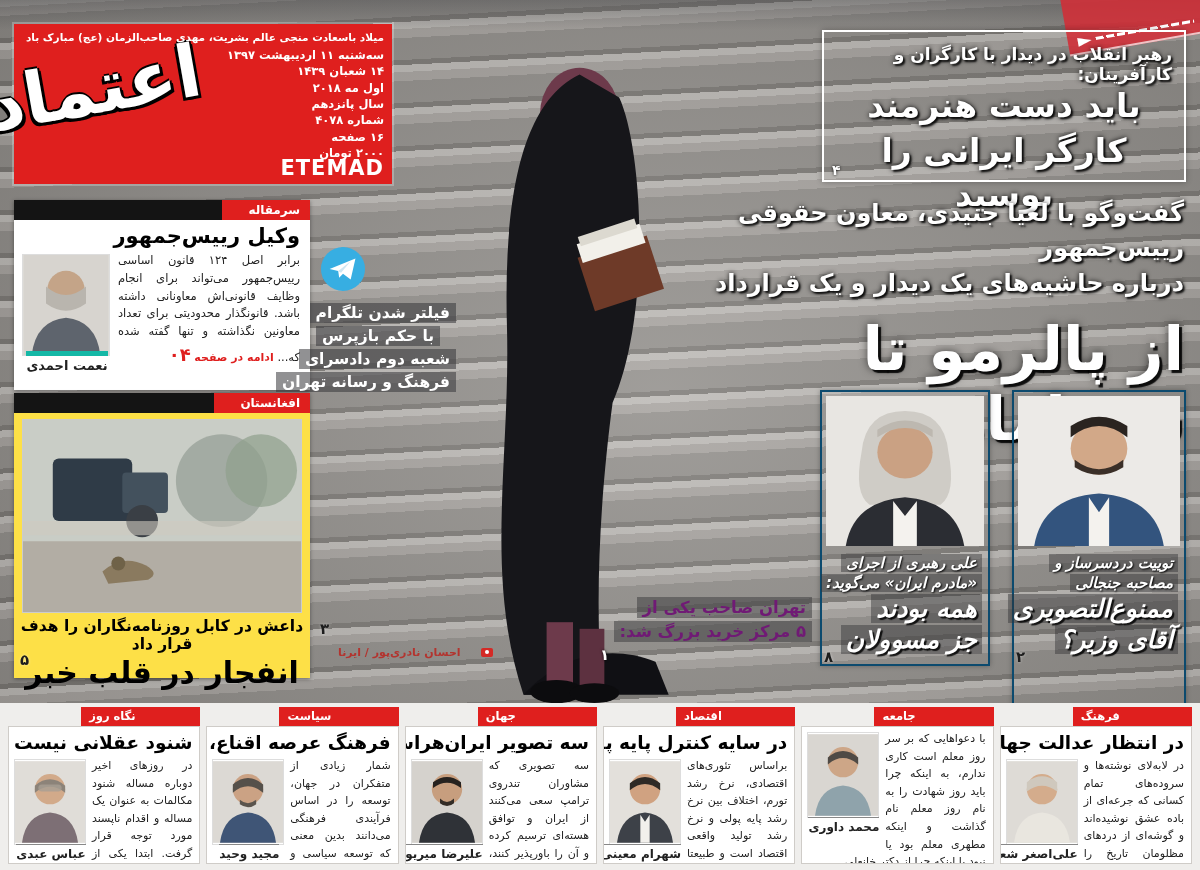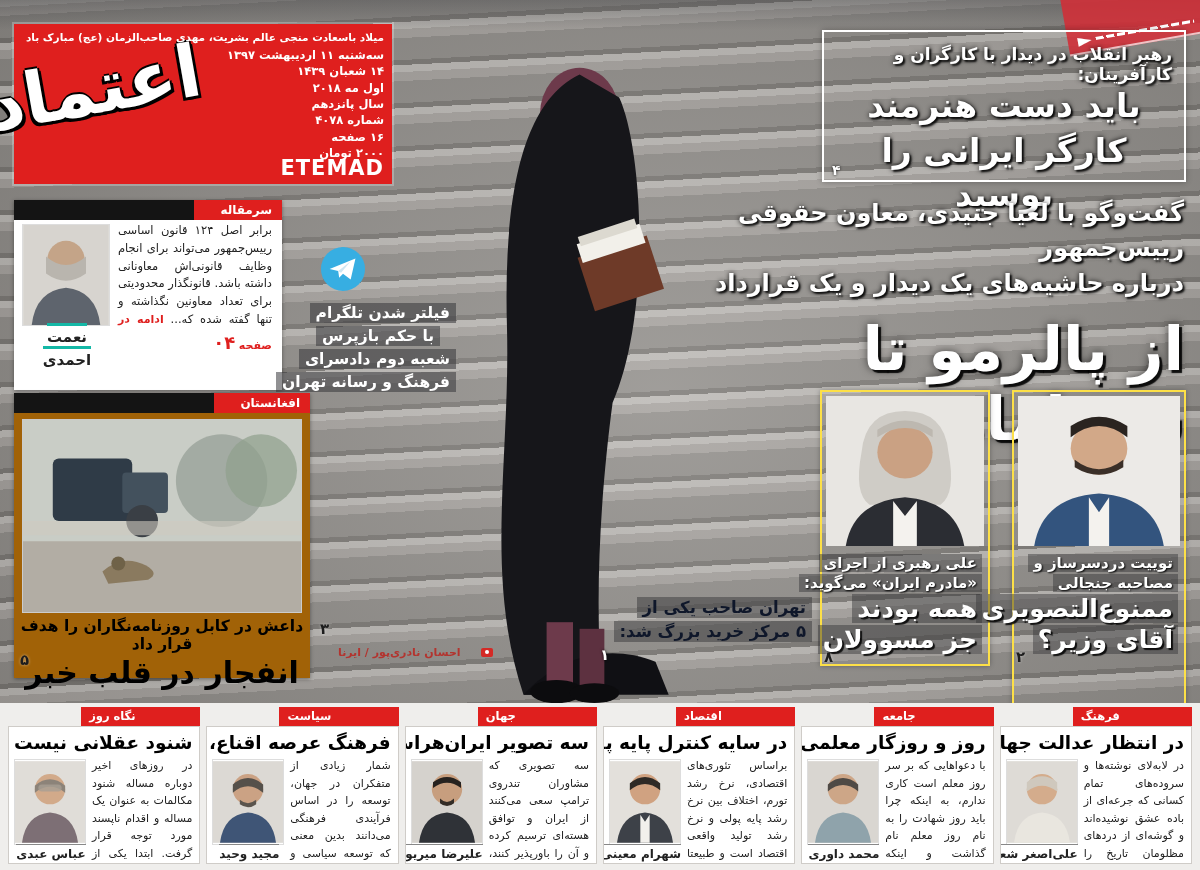--- a/index.html
+++ b/index.html
@@ -44,53 +44,53 @@
   .leader-page{position:absolute;left:8px;bottom:2px;font-size:14px;font-weight:bold;color:#fff;text-shadow:0 0 3px #000;}
   
   .main-head{position:absolute;right:16px;top:196px;width:560px;text-align:right;}
   .main-kicker{font-size:24px;font-weight:bold;line-height:1.45;}
   .main-title{font-size:60px;font-weight:bold;margin-top:14px;letter-spacing:-1px;
               color:#fff;text-shadow:3px 3px 1px rgba(0,0,0,.9),0 0 8px rgba(0,0,0,.6);}
   
   .card-head{height:20px;background:#141414;position:relative;}
   .card-head .tab{position:absolute;right:0;top:0;height:20px;background:#df1f1e;color:#fff;
                   font-size:12px;font-weight:bold;line-height:20px;padding:0 10px 0 26px;}
-  .editorial{position:absolute;left:14px;top:200px;width:268px;height:190px;background:#fff;
+  .editorial{position:absolute;left:14px;top:200px;width:296px;height:190px;background:#fff;
              box-shadow:0 1px 4px rgba(0,0,0,.4);font-size:11.5px;}
   .ed-title{font-size:21px;font-weight:bold;text-align:right;padding:4px 10px 2px;}
   .ed-body{padding:2px 10px;line-height:1.55;text-align:justify;color:#222;}
   .ed-photo{float:left;width:86px;margin:2px 8px 0 0;text-align:center;}
   .ed-photo svg{width:86px;height:100px;display:block;border:1px solid #ddd;}
-  .ed-author{font-size:15px;font-weight:bold;border-top:3px solid #14b8a6;padding-top:2px;}
+  .ed-author{font-size:13px;font-weight:bold;border-top:5px solid #14b8a6;padding-top:2px;}
   .cont{color:#df1f1e;font-weight:bold;font-size:11px;}
   .contnum{color:#df1f1e;font-weight:bold;font-size:18px;}
   
   .tg-note{position:absolute;left:316px;top:246px;width:140px;text-align:left;}
   .tg-icon{width:46px;height:46px;margin-left:4px;}
   .tg-lines{margin-top:4px;text-align:left;}
   .tg-lines span{display:inline-block;background:rgba(55,55,58,.55);color:#fff;font-size:15.5px;
                  font-weight:bold;padding:1px 6px;margin-top:3px;white-space:nowrap;}
   
-  .afghan{position:absolute;left:14px;top:393px;width:296px;height:285px;background:#a16207;
+  .afghan{position:absolute;left:14px;top:393px;width:296px;height:285px;background:#fde047;
           box-shadow:0 1px 4px rgba(0,0,0,.4);}
   .af-photo{margin:6px 8px 2px;height:192px;border:1px solid #ccc;overflow:hidden;}
   .af-photo svg{width:100%;height:100%;display:block;}
   .af-caption{font-size:15.5px;font-weight:bold;text-align:center;margin-top:4px;}
   .af-title{font-size:30px;font-weight:bold;text-align:center;margin-top:2px;}
   
-  .pbox{position:absolute;border:2px solid #fde047;box-shadow:0 0 5px rgba(0,0,0,.3);box-sizing:border-box;}
+  .pbox{position:absolute;border:2px solid #0c4a6e;box-shadow:0 0 5px rgba(0,0,0,.3);box-sizing:border-box;font-style:italic;}
   .pbox .photo{height:150px;margin:4px;overflow:hidden;}
   .pbox .photo svg{width:100%;height:100%;display:block;}
   .pcap{padding:2px 6px;text-align:right;}
   .pcap span{display:inline-block;background:rgba(50,50,54,.45);padding:0 5px;margin-top:2px;white-space:nowrap;}
   .pcap .sm{font-size:15px;font-weight:bold;color:#fff;text-shadow:1px 1px 2px #000;}
   .pcap .lg{font-size:25px;font-weight:bold;color:#fff;text-shadow:2px 2px 1px rgba(0,0,0,.85);}
   
   .mall{position:absolute;left:616px;top:594px;width:196px;text-align:right;}
-  .mall span{display:inline-block;background:rgba(55,55,58,.5);color:#0f172a;font-size:16.5px;
+  .mall span{display:inline-block;background:rgba(55,55,58,.5);color:#701a75;font-size:16.5px;
              font-weight:bold;padding:1px 6px;margin-top:3px;white-space:nowrap;}
   
   .credit{position:absolute;left:338px;top:646px;font-size:11px;font-weight:bold;color:#b3342f;
           display:flex;align-items:center;gap:20px;direction:rtl;}
   .cam-chip{width:12px;height:9px;background:#d42a26;display:inline-block;border-radius:2px;position:relative;}
   .cam-chip::after{content:"";position:absolute;left:4px;top:2px;width:4px;height:4px;border-radius:50%;background:#fff;}
   
   .strip{position:absolute;left:0;right:0;top:703px;bottom:0;background:#efeeec;
          display:flex;flex-direction:row;padding:4px 8px 6px;box-sizing:border-box;gap:6px;}
   .bcard{flex:1;position:relative;}
@@ -162,20 +162,21 @@
   <div class="main-head">
     <div class="main-kicker wshadow">گفت‌وگو با لعیا جنیدی، معاون حقوقی رییس‌جمهور</div>
     <div class="main-kicker wshadow">درباره حاشیه‌های یک دیدار و یک قرارداد</div>
     <div class="main-title">از پالرمو تا سیدامامی</div>
   </div>
 
   <div class="editorial">
     <div class="card-head">
       <span class="tab">سرمقاله</span>
     </div>
+    <div class="ed-title">وکیل رییس‌جمهور</div>
     <div class="ed-body">
       <span class="ed-photo">
         <svg viewBox="0 0 60 70">
             <rect width="60" height="70" fill="#d7d4cf"></rect>
             <circle cx="30" cy="24" r="13" fill="#c4a488"></circle>
             <path d="M16,22 Q30,34 44,22 L44,34 Q30,44 16,34 Z" fill="#b9b5ae"></path>
             <path d="M6,70 Q9,46 30,44 Q51,46 54,70 Z" fill="#5e646d"></path>
           </svg>
         <span class="ed-author">نعمت احمدی</span>
       </span>
@@ -293,21 +294,20 @@
           <span>در لابه‌لای نوشته‌ها و سروده‌های تمام کسانی که جرعه‌ای از باده عشق نوشیده‌اند و گوشه‌ای از دردهای مظلومان تاریخ را احساس کرده‌اند، این امید و آرزو</span>
           
           
         </div>
       </div>
     </div>
 
     <div class="bcard">
       <div class="btab">جامعه</div>
       <div class="bbox">
-        <div class="btitle">روز و روزگار معلمی</div>
         <div class="bbody">
           <span class="bphoto">
             <svg viewBox="0 0 60 70">
                 <rect width="60" height="70" fill="#d9d6d1"></rect>
                 <circle cx="30" cy="24" r="13" fill="#cda687"></circle>
                 <path d="M17,20 Q30,9 43,20 L43,26 Q30,15 17,26 Z" fill="#4f4a45"></path>
                 <path d="M6,70 Q9,46 30,44 Q51,46 54,70 Z" fill="#8fa3ab"></path>
               </svg>
             <span class="bauthor">محمد داوری</span>
           </span>

